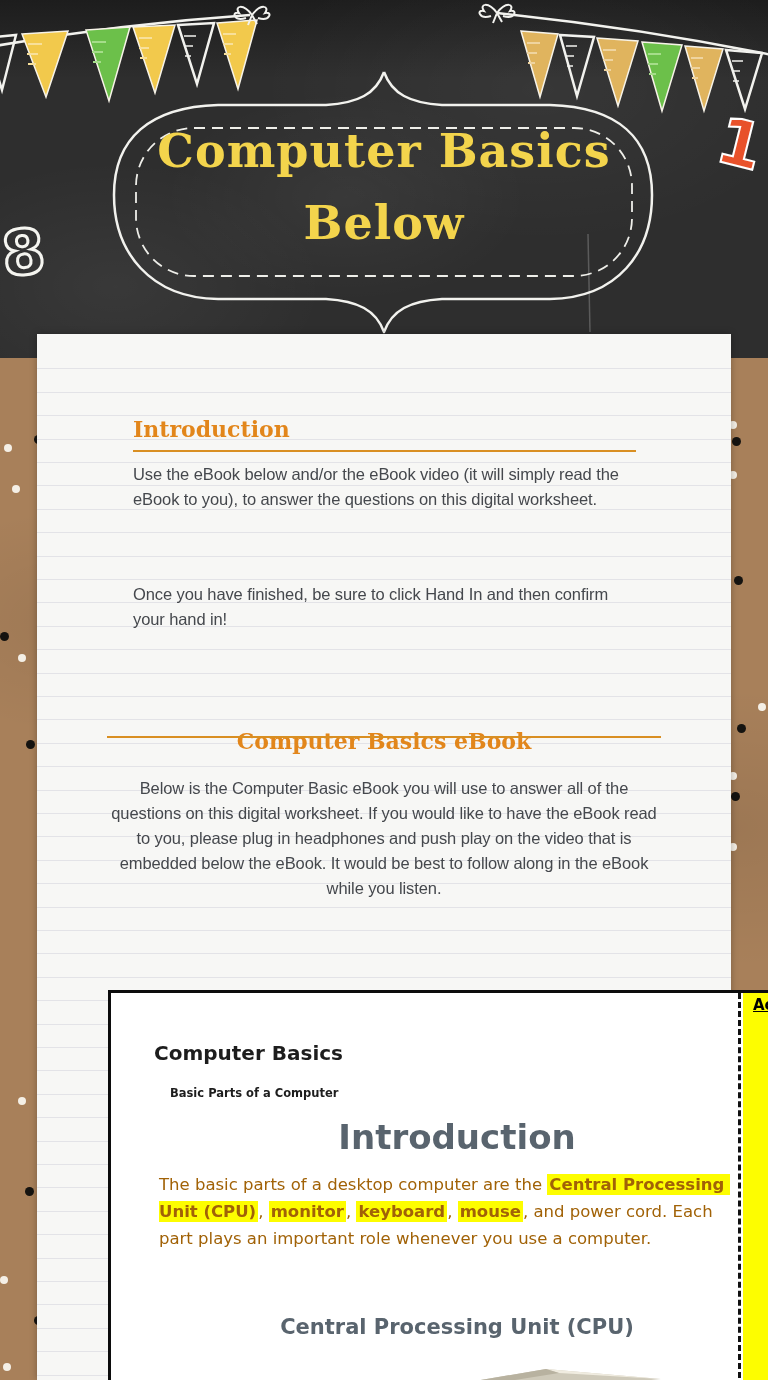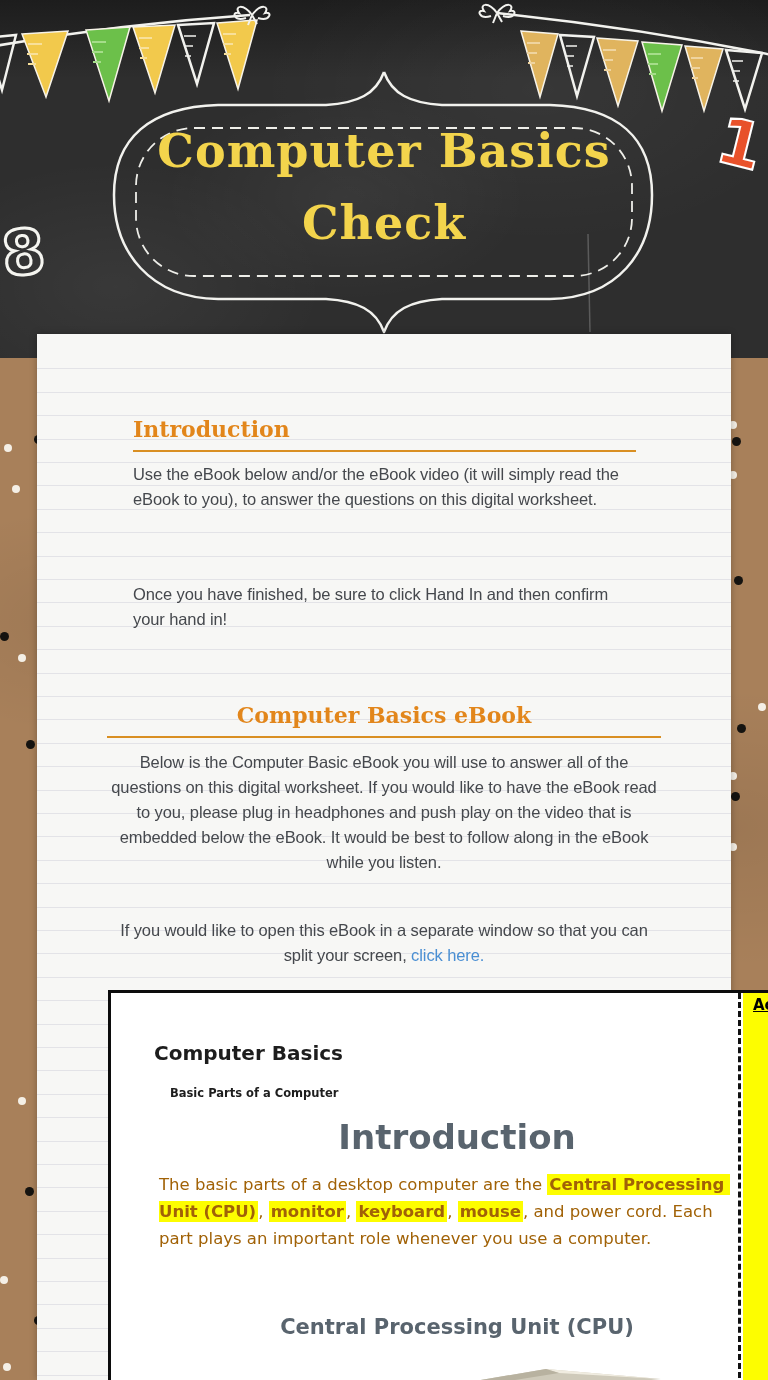--- a/index.html
+++ b/index.html
@@ -60,21 +60,21 @@
   }
   .sec-heading{
     position:absolute;margin:0;
     font-family:"DejaVu Serif",serif;font-weight:bold;font-size:22px;color:#e2861b;
   }
   .rule{position:absolute;height:0;border-top:2px solid #d98f22;margin:0;}
   .body-text{
     position:absolute;margin:0;font-size:16.5px;line-height:25px;color:#45484d;
     letter-spacing:-0.1px;
   }
-  .centered{text-align:center;}
+  .centered{text-align:center;margin-top:26px;}
   .link{color:#4a8fd3;text-decoration:none;cursor:pointer;}
   
   .embed{
     position:absolute;left:108px;top:990px;width:690px;height:400px;
     border:3px solid #0c0c0c;background:#ffffff;box-sizing:border-box;overflow:hidden;
   }
   .embed-divider{position:absolute;left:627px;top:0;height:100%;width:0;border-left:3px dashed #111;}
   .embed-yellow{position:absolute;left:632px;top:0;right:0;height:100%;background:#fdfd00;}
   .embed-side-label{
     position:absolute;left:642px;top:3px;font-size:15px;font-weight:bold;color:#000;
@@ -165,36 +165,35 @@
       <path d="M497 13 C488 1 479 4 484 11 C476 9 479 20 491 16 M497 13 C506 1 515 4 510 11 C518 9 515 20 503 16 M497 13 l-4 10 M497 13 l5 9" fill="none" stroke="#f2f2ee" stroke-width="2"></path>
     </g>
 
     <g>
       <path d="M384 72 C376 94 358 103 326 105 L218 105 C150 107 114 138 114 195 C114 252 150 298 218 299 L326 299 C358 301 376 310 384 332 C392 310 410 301 442 299 L550 299 C618 298 652 252 652 195 C652 138 618 107 550 105 L442 105 C410 103 392 94 384 72" fill="none" stroke="#f2f2ee" stroke-width="2.5" stroke-linejoin="round"></path>
       <rect x="136" y="128" width="496" height="148" rx="58" ry="58" fill="none" stroke="#eeeee9" stroke-width="1.8" stroke-dasharray="11 7"></rect>
       <line x1="588" y1="234" x2="590" y2="332" stroke="rgba(255,255,255,.22)" stroke-width="1.5"></line>
     </g>
   </svg>
   <div class="board-title l1">Computer Basics</div>
-  <div class="board-title l2">Check</div>
+  <div class="board-title l2">Below</div>
   <div class="doodle-eight">8</div>
   <div class="doodle-one">1</div>
 </div>
 
 <div class="paper">
 
   <h2 class="sec-heading" style="left:96px;top:82px;">Introduction</h2>
   <div class="rule" style="left:96px;top:116px;width:503px;"></div>
   <p class="body-text" style="left:96px;top:248px;width:505px;">Once you have finished, be sure to click Hand In and then confirm your hand in!</p>
   <p class="body-text" style="left:96px;top:128px;width:505px;">Use the eBook below and/or the eBook video (it will simply read the eBook to you), to answer the questions on this digital worksheet.</p>
 
   <h2 class="sec-heading centered" style="left:70px;top:368px;width:554px;text-align:center;">Computer Basics eBook</h2>
   <div class="rule" style="left:70px;top:402px;width:554px;"></div>
   <p class="body-text centered" style="left:70px;top:416px;width:554px;">Below is the Computer Basic eBook you will use to answer all of the questions on this digital worksheet. If you would like to have the eBook read to you, please plug in headphones and push play on the video that is embedded below the eBook. It would be best to follow along in the eBook while you listen.</p>
-  <p class="body-text centered" style="left:70px;top:584px;width:554px;"><span>If you would like to open this eBook in a separate window so that you can split your screen, </span><a class="link" href="#">click here.</a></p>
 </div>
 
 <div class="embed">
   <div class="embed-yellow"></div>
   <div class="embed-divider"></div>
   <div class="embed-side-label">Ac</div>
 
   <h3 class="ebook-title">Computer Basics</h3>
   <h4 class="ebook-subtitle">Basic Parts of a Computer</h4>
 

